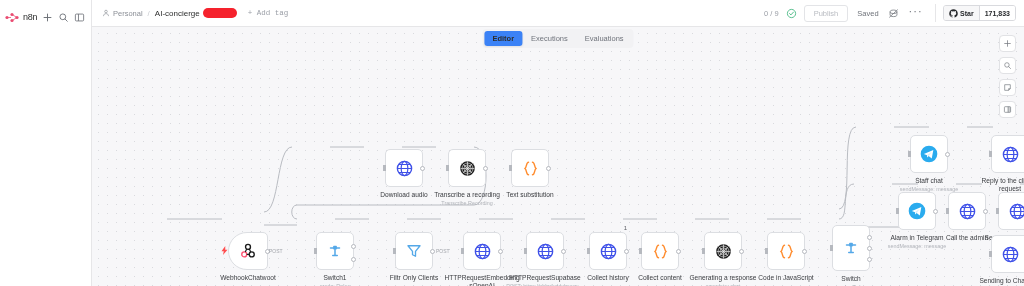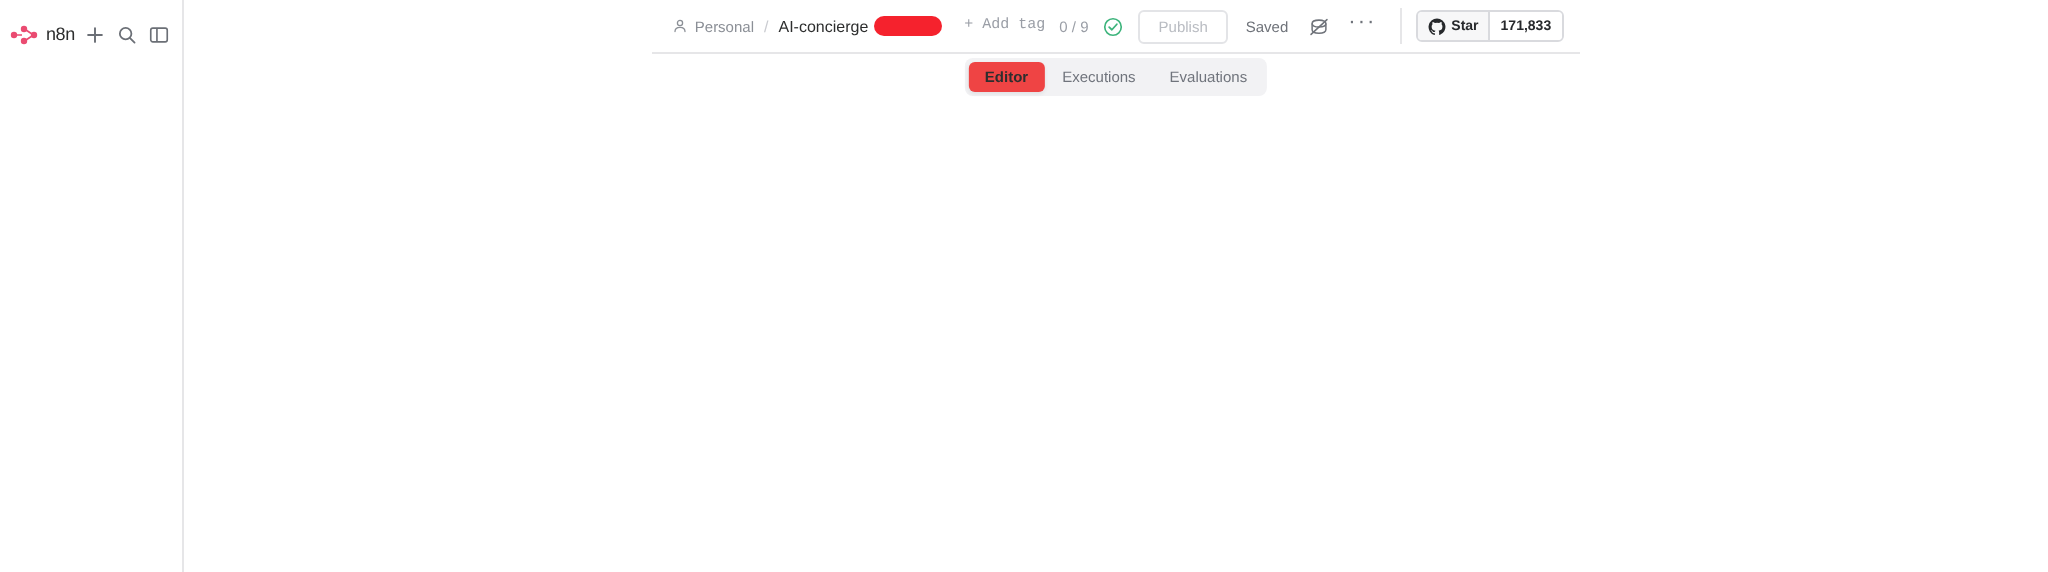--- a/index.html
+++ b/index.html
@@ -43,21 +43,21 @@
   .sb-item .ic { width: 11px; height: 11px; color: #5c6169; display:flex; align-items:center; justify-content:center;}
   .sb-item .ic svg { display: block; }
   .sb-label { font-size: 8.5px; color: #37393d; line-height: 11px; }
   .badge-beta {
     font-size: 5.5px; font-weight: 700; color: #6b5ce7;
     background: #ecebfd; border-radius: 2px; padding: 1px 2.5px;
     line-height: 7px; letter-spacing: .2px;
   }
 
   
-  .main { flex: 1; position: relative; height: 286px; display: flex; flex-direction: column; align-items: center; }
+  .main { flex: 1; position: relative; height: 286px; display: flex; flex-direction: column; }
 
   .topbar {
     height: 27px; background: #ffffff; border-bottom: 1px solid #e6e6e8;
     display: flex; align-items: center; padding: 0 8px 0 10px; gap: 0;
     position: relative; z-index: 20;
   }
   .crumbs { display: flex; align-items: center; gap: 4px; }
   .crumb-personal { display: flex; align-items: center; gap: 3px; }
   .crumb-personal .ic { width: 8px; height: 8px; color: #8b8f96; display:flex; }
   .crumb-personal .ic svg { display:block; }
@@ -69,21 +69,21 @@
 
   .tabs {
     position: absolute; left: 50%; transform: translateX(-50%);
     top: 29px; display: flex; background: #f2f2f4; border-radius: 4px;
     padding: 2px; gap: 1px; z-index: 25;
   }
   .tab {
     font-size: 7.5px; color: #70747c; padding: 3px 8px; border-radius: 3px; cursor: pointer;
     line-height: 9px;
   }
-  .tab.active { background: #ef4444; color: #2d2e2e; font-weight: 700; box-shadow: 0 1px 2px rgba(0,0,0,.07); }
+  .tab.active { background: #3b82f6; color: #2d2e2e; font-weight: 700; box-shadow: 0 1px 2px rgba(0,0,0,.07); }
 
   .topbar-right { margin-left: auto; display: flex; align-items: center; gap: 0; }
   .trig-count { font-size: 7.5px; color: #9a9ea6; padding: 0 7px; }
   .check-ic { width: 11px; height: 11px; color: #3db47c; display: flex; margin-right: 7px; }
   .check-ic svg { display: block; }
   .btn-publish {
     font-size: 7.5px; color: #b9bcc2; background: #fff;
     border: 1px solid #e3e4e7; border-radius: 3px; padding: 3px 9px;
     line-height: 9px; cursor: pointer;
   }

